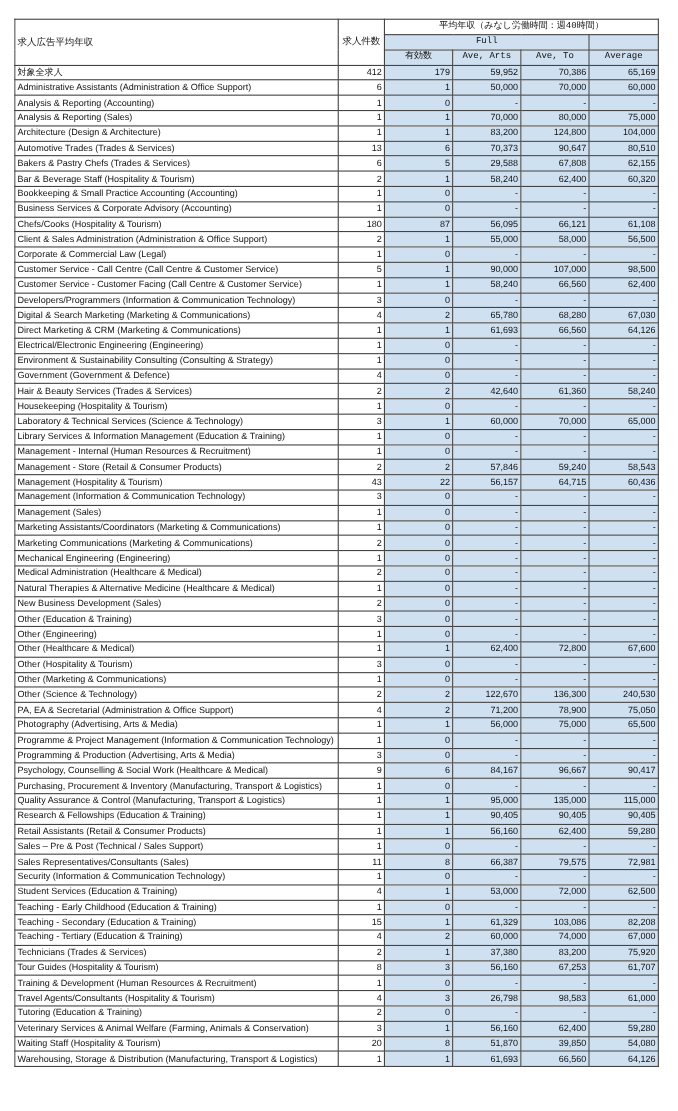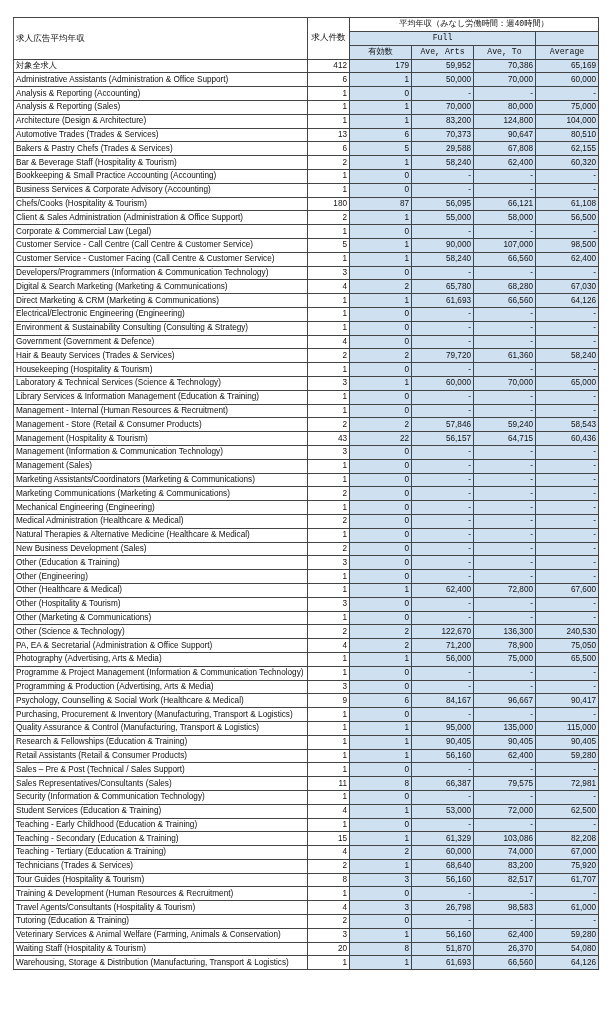--- a/index.html
+++ b/index.html
@@ -211,21 +211,21 @@
         <td class="num">4</td>
         <td class="num blue">0</td>
         <td class="num blue">-</td>
         <td class="num blue">-</td>
         <td class="num blue">-</td>
       </tr>
       <tr>
         <td class="lbl outer-left">Hair &amp; Beauty Services (Trades &amp; Services)</td>
         <td class="num">2</td>
         <td class="num blue">2</td>
-        <td class="num blue">79,720</td>
+        <td class="num blue">42,640</td>
         <td class="num blue">61,360</td>
         <td class="num blue">58,240</td>
       </tr>
       <tr>
         <td class="lbl outer-left">Housekeeping (Hospitality &amp; Tourism)</td>
         <td class="num">1</td>
         <td class="num blue">0</td>
         <td class="num blue">-</td>
         <td class="num blue">-</td>
         <td class="num blue">-</td>
@@ -507,30 +507,30 @@
         <td class="num">4</td>
         <td class="num blue">2</td>
         <td class="num blue">60,000</td>
         <td class="num blue">74,000</td>
         <td class="num blue">67,000</td>
       </tr>
       <tr>
         <td class="lbl outer-left">Technicians (Trades &amp; Services)</td>
         <td class="num">2</td>
         <td class="num blue">1</td>
-        <td class="num blue">68,640</td>
+        <td class="num blue">37,380</td>
         <td class="num blue">83,200</td>
         <td class="num blue">75,920</td>
       </tr>
       <tr>
         <td class="lbl outer-left">Tour Guides (Hospitality &amp; Tourism)</td>
         <td class="num">8</td>
         <td class="num blue">3</td>
         <td class="num blue">56,160</td>
-        <td class="num blue">82,517</td>
+        <td class="num blue">67,253</td>
         <td class="num blue">61,707</td>
       </tr>
       <tr>
         <td class="lbl outer-left">Training &amp; Development (Human Resources &amp; Recruitment)</td>
         <td class="num">1</td>
         <td class="num blue">0</td>
         <td class="num blue">-</td>
         <td class="num blue">-</td>
         <td class="num blue">-</td>
       </tr>
@@ -556,21 +556,21 @@
         <td class="num blue">1</td>
         <td class="num blue">56,160</td>
         <td class="num blue">62,400</td>
         <td class="num blue">59,280</td>
       </tr>
       <tr>
         <td class="lbl outer-left">Waiting Staff (Hospitality &amp; Tourism)</td>
         <td class="num">20</td>
         <td class="num blue">8</td>
         <td class="num blue">51,870</td>
-        <td class="num blue">26,370</td>
+        <td class="num blue">39,850</td>
         <td class="num blue">54,080</td>
       </tr>
       <tr>
         <td class="lbl outer-left">Warehousing, Storage &amp; Distribution (Manufacturing, Transport &amp; Logistics)</td>
         <td class="num">1</td>
         <td class="num blue">1</td>
         <td class="num blue">61,693</td>
         <td class="num blue">66,560</td>
         <td class="num blue">64,126</td>
       </tr>

